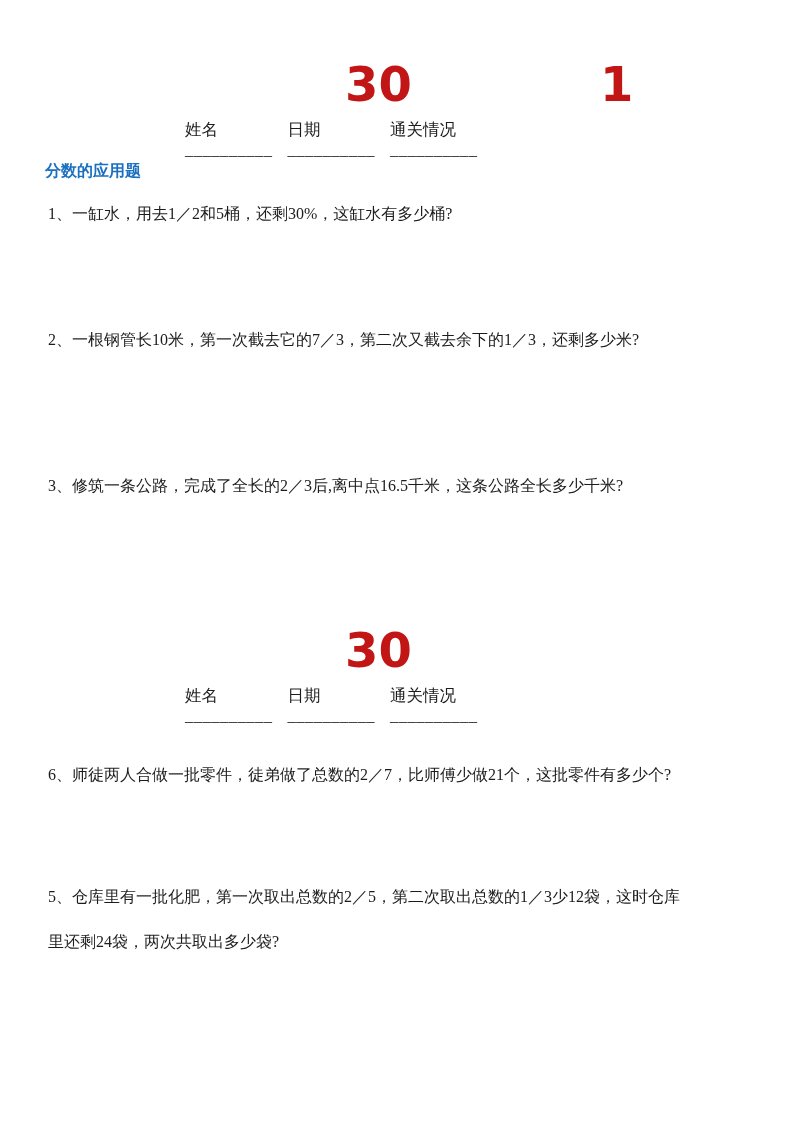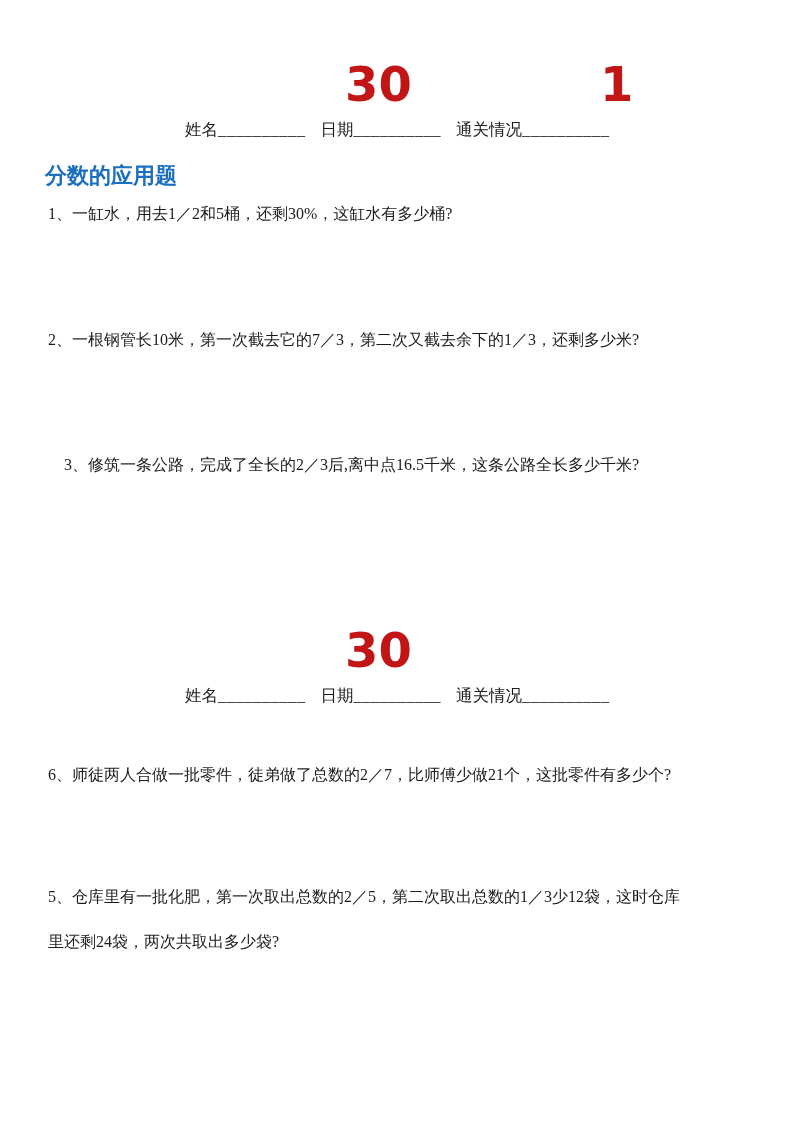--- a/index.html
+++ b/index.html
@@ -29,43 +29,43 @@
     position: absolute;
     left: 185px;
     display: flex;
     gap: 15px;
     font-size: 16.5px;
     line-height: 1.2;
     white-space: nowrap;
   }
   .meta-row-1 { top: 120px; }
   .meta-row-2 { top: 686px; }
-  .meta-field { display: inline-flex; }
+  .meta-field { display: inline-flex; flex-direction: column; }
   .blank { letter-spacing: 0.5px; }
 
   .section-heading {
     position: absolute;
     left: 45px; top: 161px;
     font-family: "DejaVu Sans", "Liberation Sans", sans-serif;
     font-weight: bold;
-    font-size: 22px;
+    font-size: 16px;
     color: #1a6fc0;
     text-align: center;
   }
 
   .problem {
     position: absolute;
     left: 48px;
     font-size: 16px;
     line-height: 1.25;
     white-space: nowrap;
   }
   .problem-1 { top: 204px; }
   .problem-2 { top: 330px; }
-  .problem-3 { top: 455px; margin-left: 16px; }
+  .problem-3 { top: 476px; }
   .problem-4 { top: 765px; }
   .problem-5a { top: 887px; }
   .problem-5b { top: 932px; }
 </style>
 </head>
 <body>
 
 <div class="page">
 
   <div class="score score-1">30</div>

